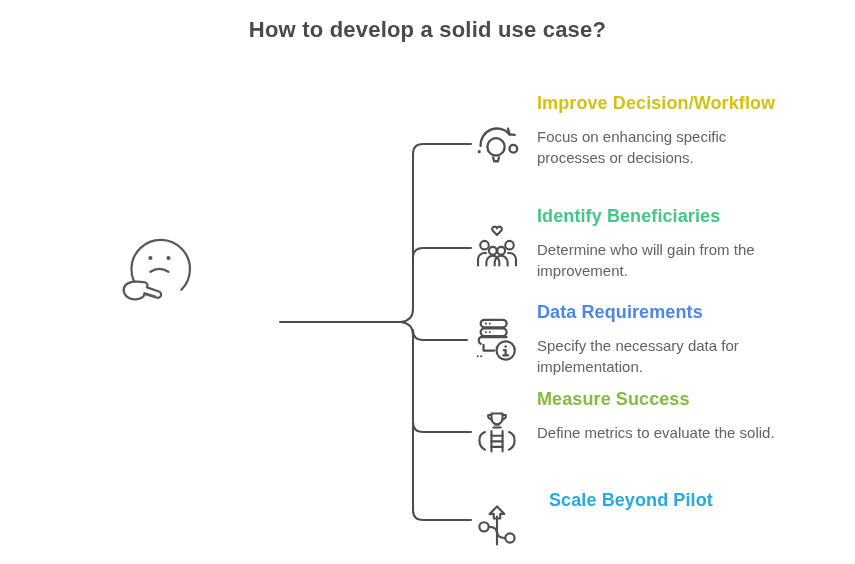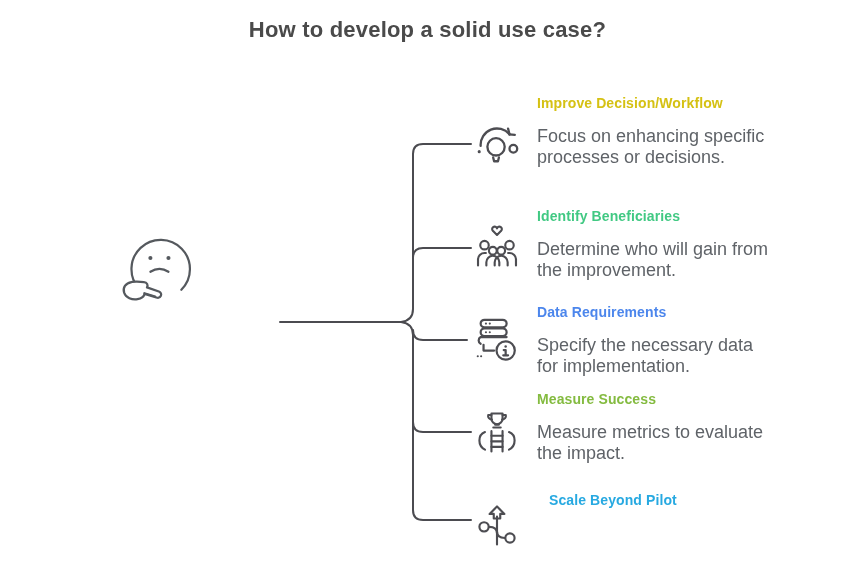--- a/index.html
+++ b/index.html
@@ -22,25 +22,25 @@
   #icon-3 { top:314px; }
   #icon-4 { top:408px; }
   #icon-5 { top:500px; }
   .text-wrap { position:absolute; left:537px; width:240px; }
   #text-1 { top:92px; }
   #text-2 { top:205px; }
   #text-3 { top:301px; }
   #text-4 { top:388px; }
   #text-5 { top:489px; }
   .item-title {
-    font-size:14px; font-weight:bold; line-height:22px;
+    font-size:18px; font-weight:bold; line-height:22px;
     margin:0 0 12px 0; letter-spacing:0.1px;
   }
   .item-desc {
-    font-size:18px; line-height:21px; color:#5f6368; margin:0;
+    font-size:15px; line-height:21px; color:#5f6368; margin:0;
   }
 </style>
 </head>
 <body>
 
 <div class="canvas">
 
   <h1 class="page-title">How to develop a solid use case?</h1>
 
   <svg class="face-svg" width="86" height="96" viewBox="0 0 100 110" fill="none" stroke="#55595e" stroke-width="2.6" stroke-linecap="round" stroke-linejoin="round">
@@ -136,19 +136,19 @@
   <div class="text-wrap" id="text-3">
     <h2 class="item-title" style="color: rgb(76, 134, 236);">Data Requirements</h2>
     <p class="item-desc">Specify the necessary data for implementation.</p>
   </div>
   <div class="text-wrap" id="text-2">
     <h2 class="item-title" style="color: rgb(65, 201, 131);">Identify Beneficiaries</h2>
     <p class="item-desc">Determine who will gain from the improvement.</p>
   </div>
   <div class="text-wrap" id="text-4">
     <h2 class="item-title" style="color: rgb(132, 187, 64);">Measure Success</h2>
-    <p class="item-desc">Measure metrics to evaluate the impact.</p>
+    <p class="item-desc">Define metrics to evaluate the solid.</p>
   </div>
   <div class="text-wrap" id="text-5">
     <h2 class="item-title" style="color: rgb(39, 169, 225); margin-left: 12px;">Scale Beyond Pilot</h2>
   </div>
 
 </div>
 
 </body></html>

